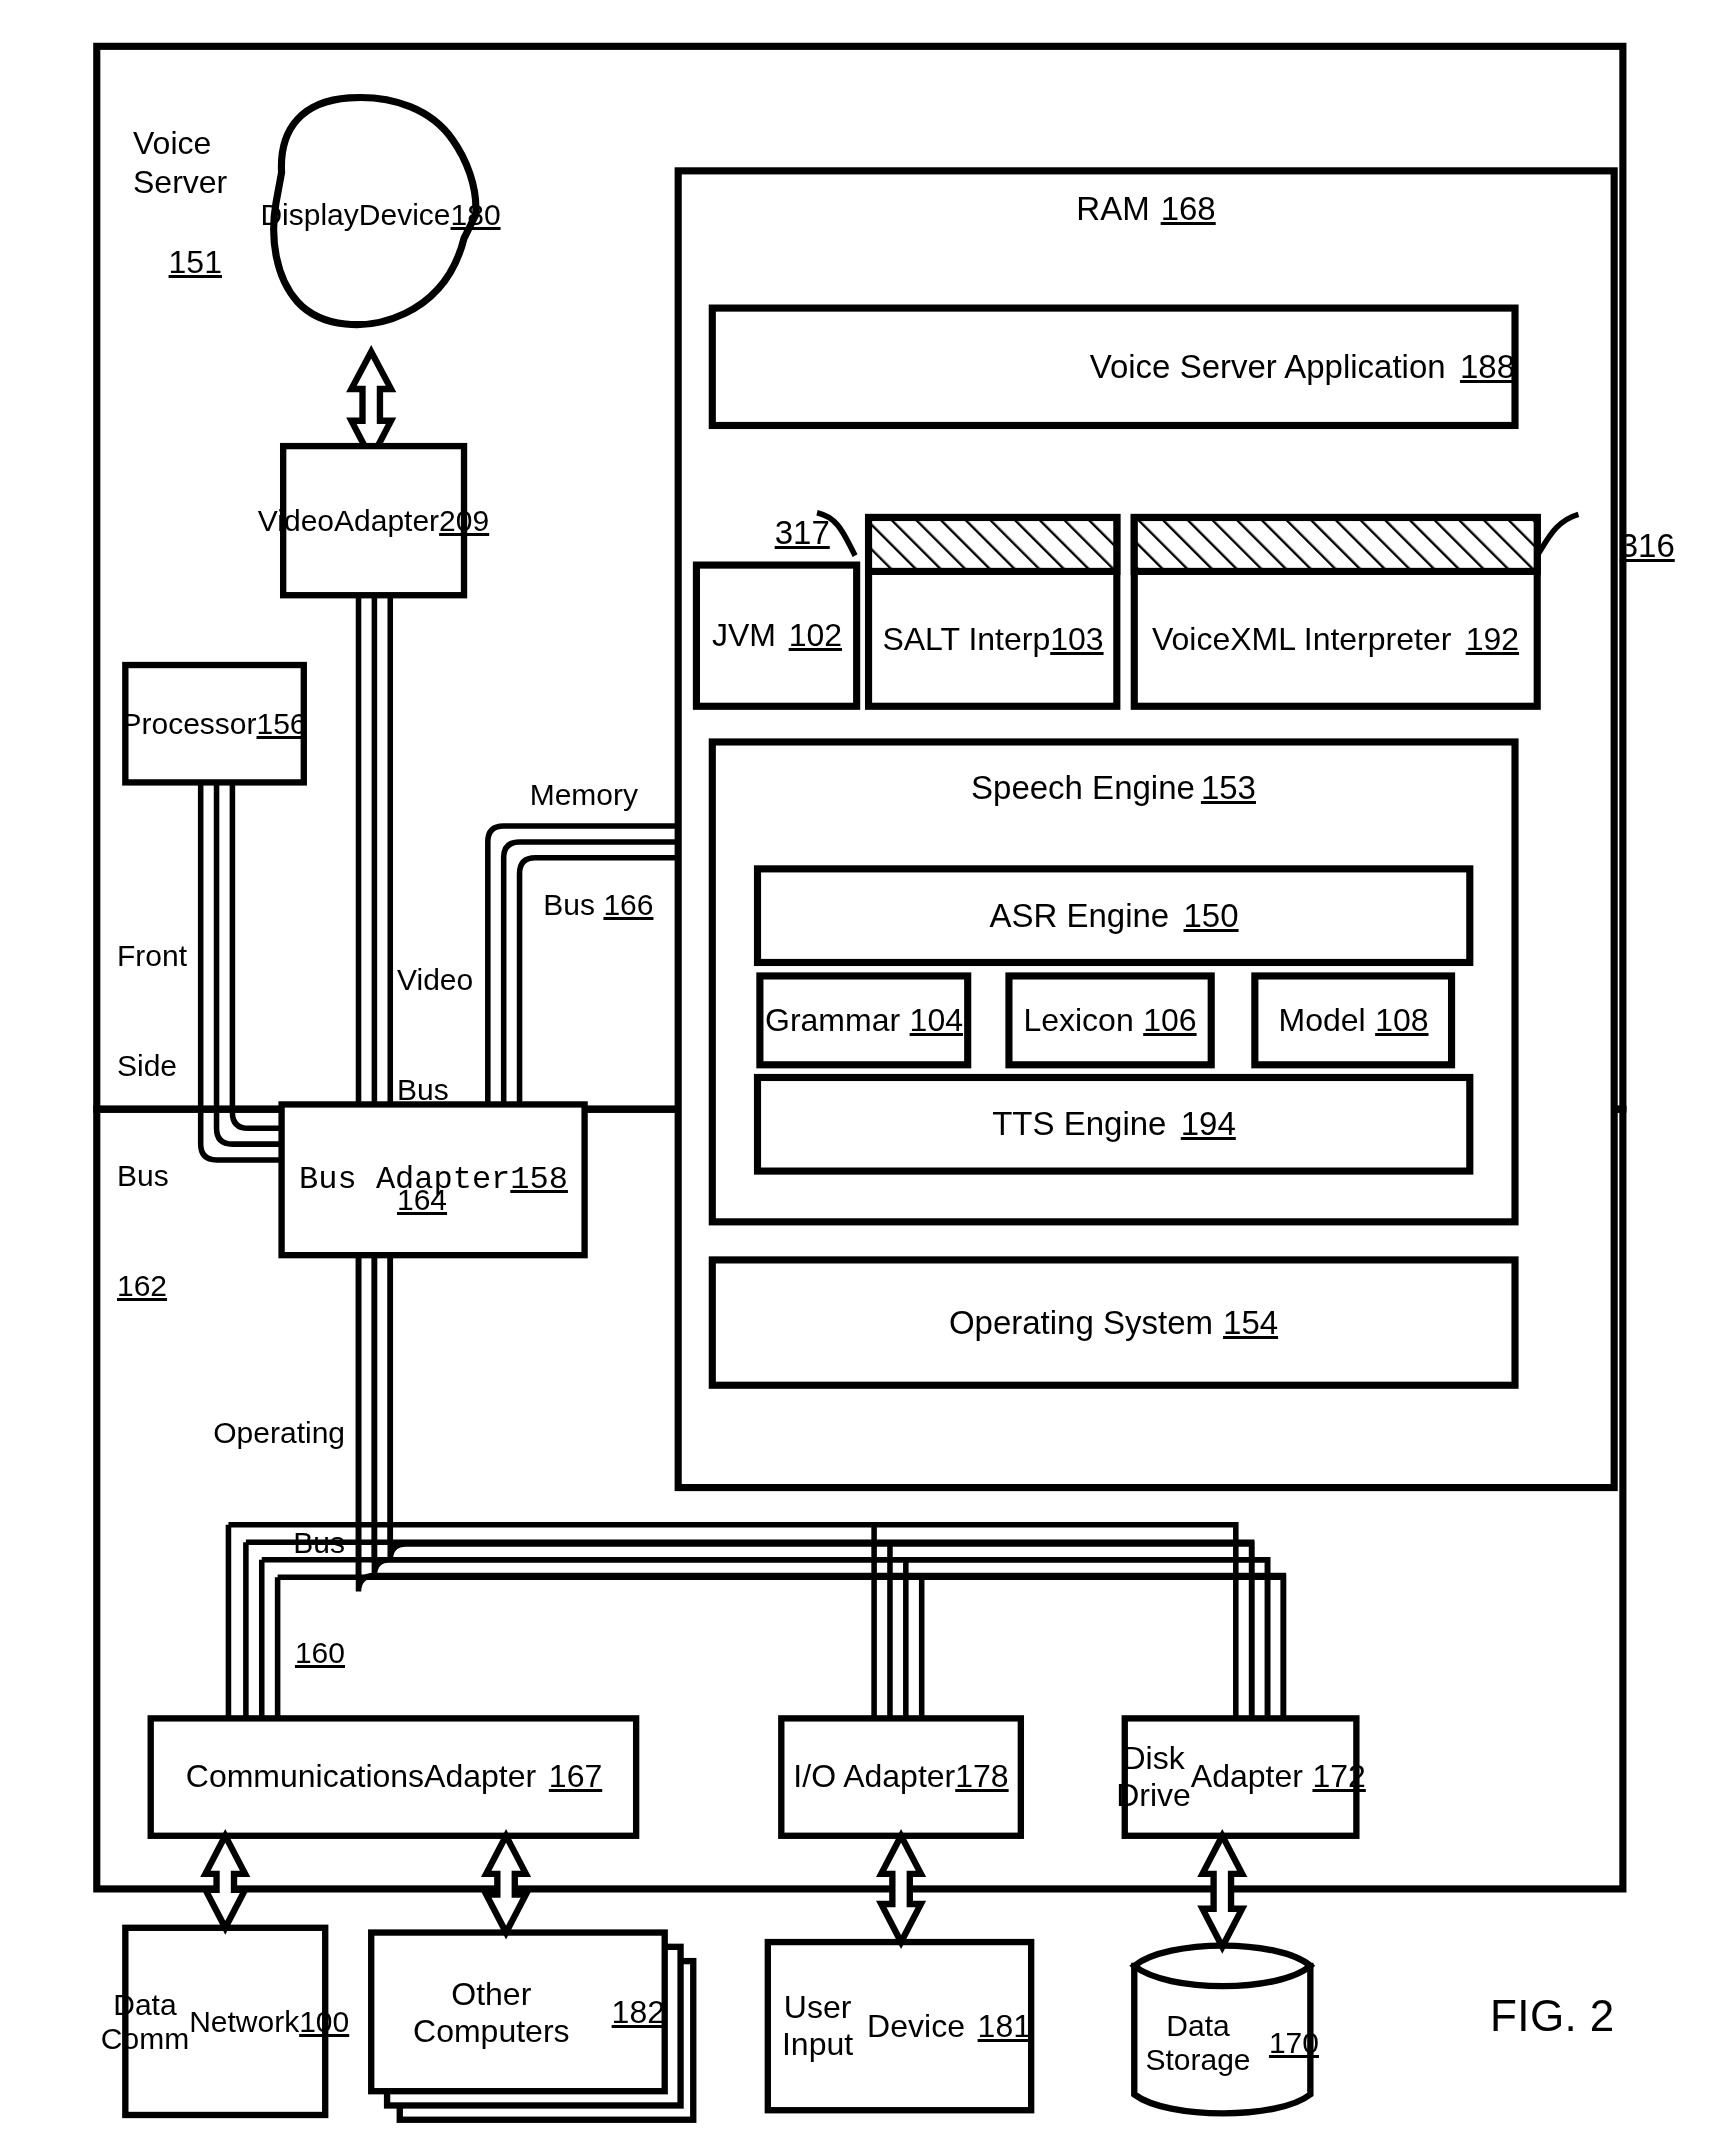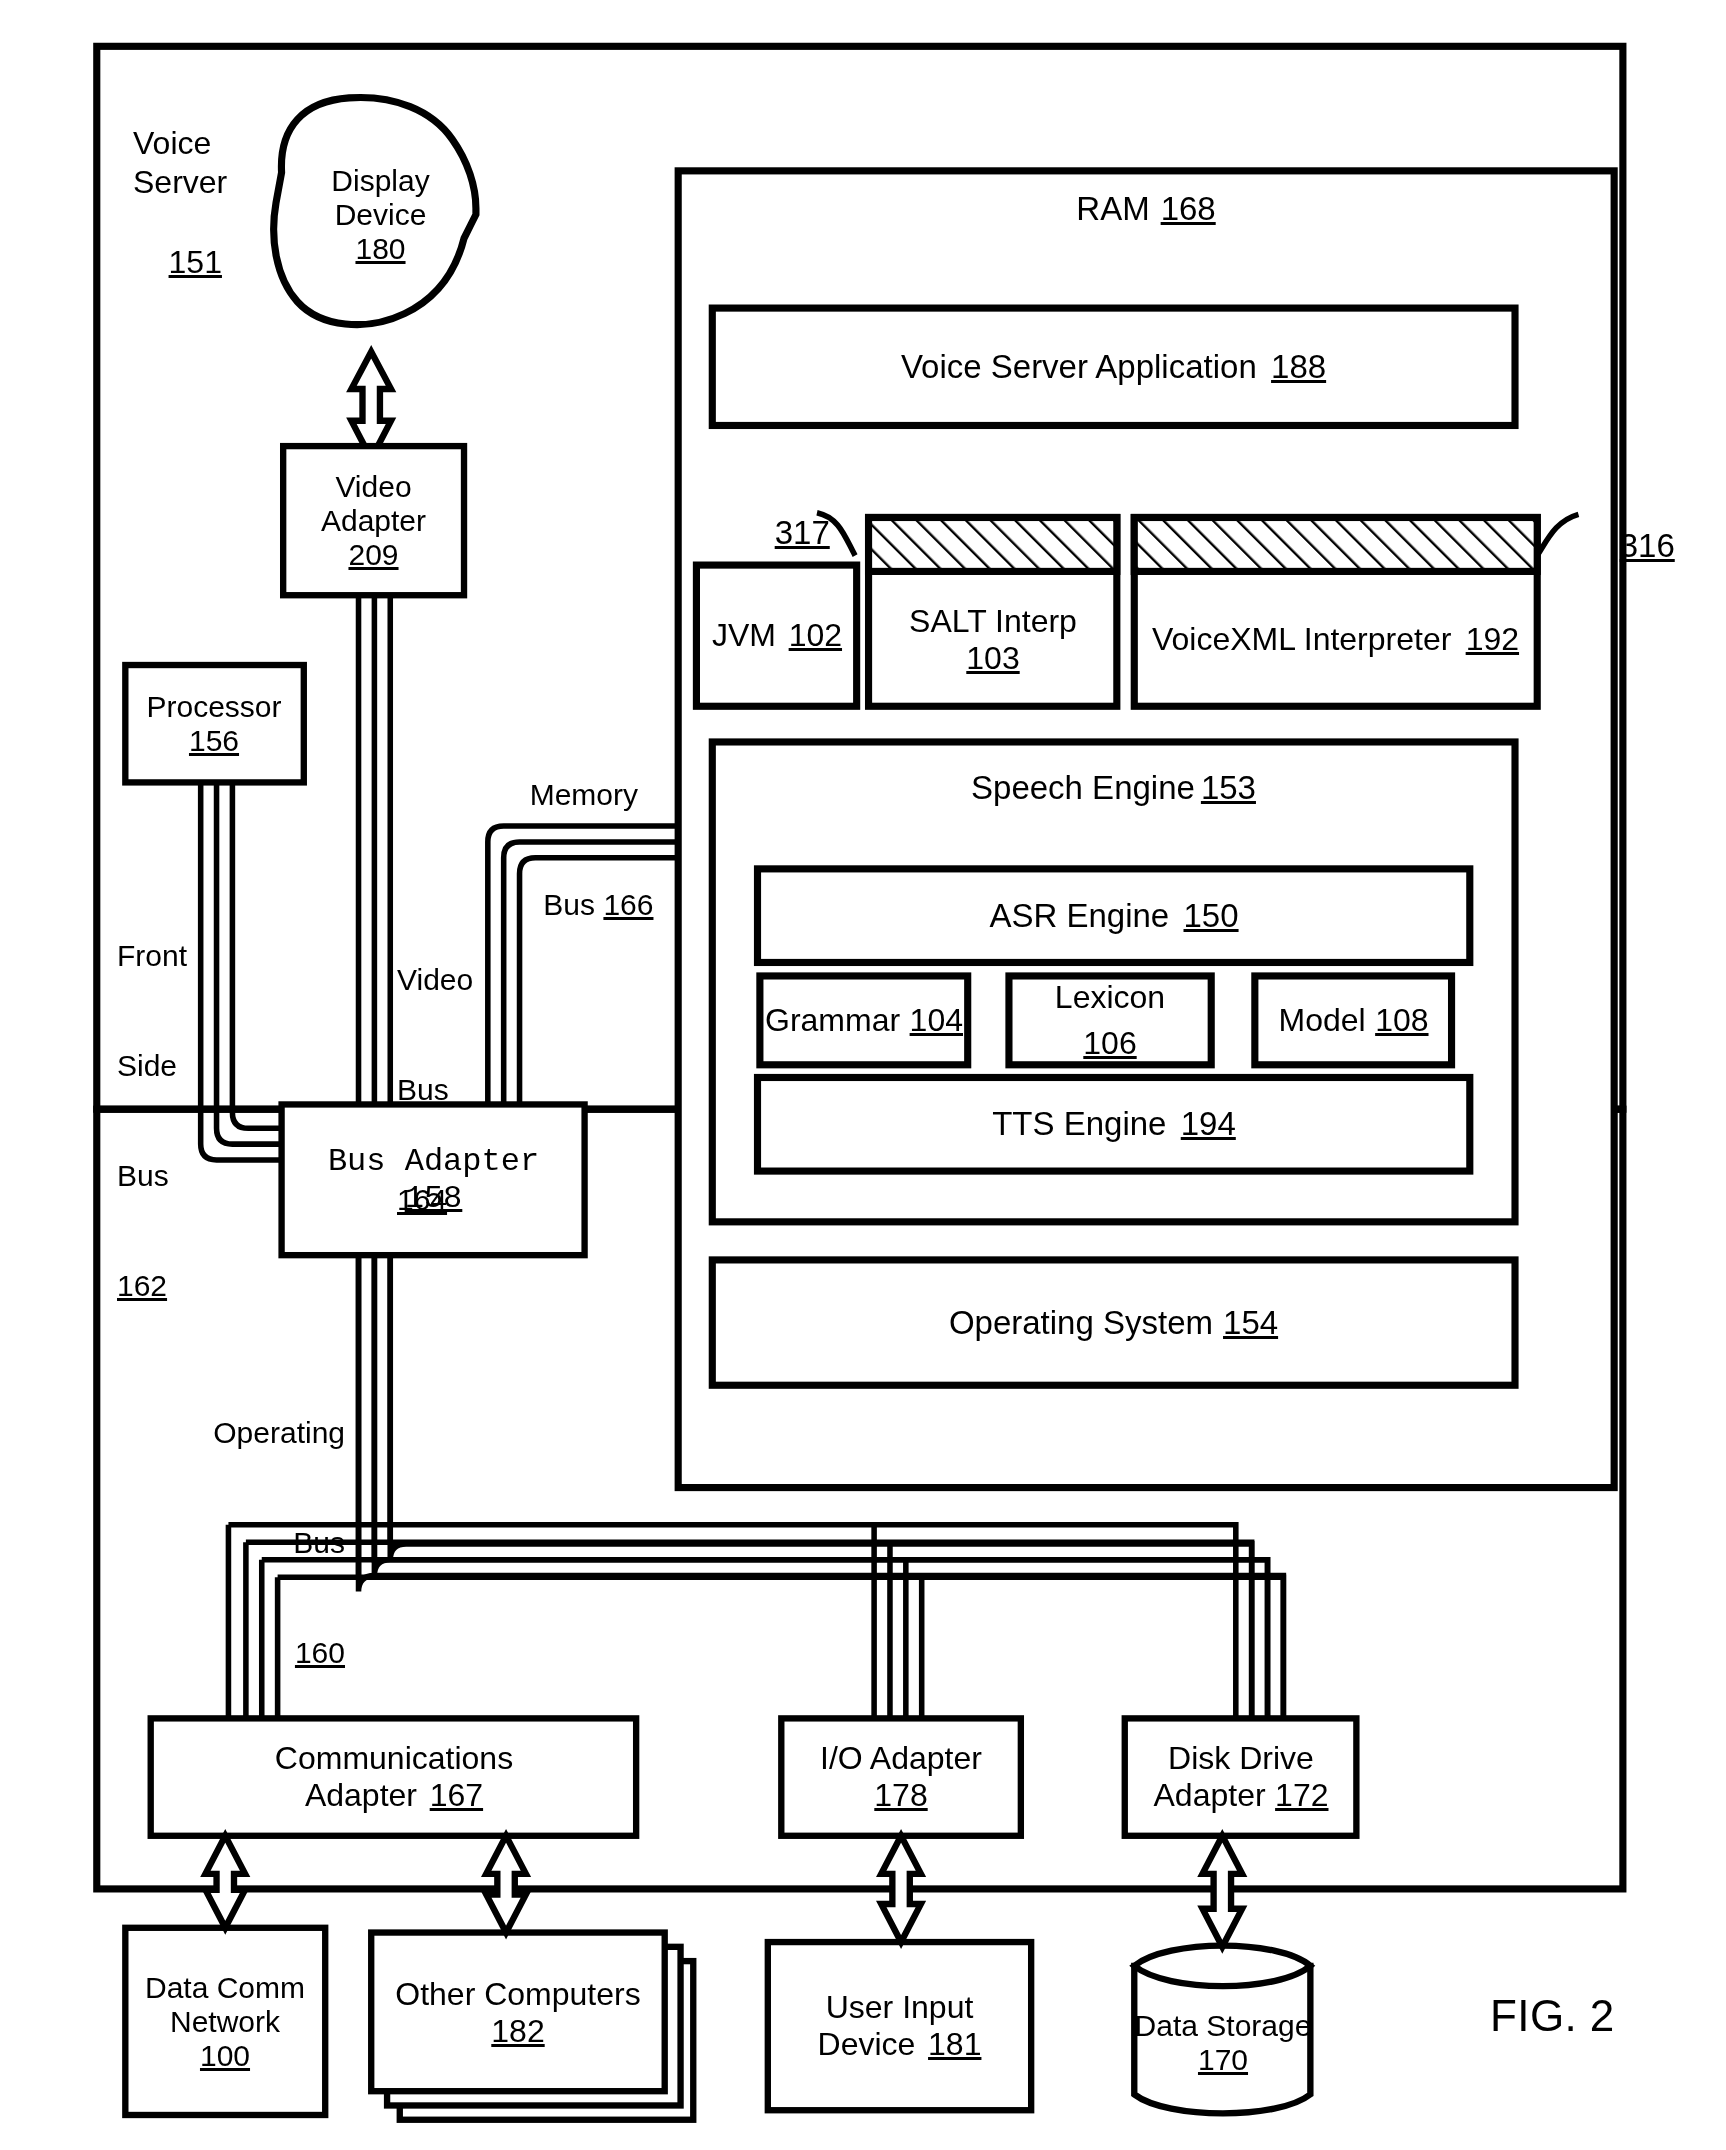--- a/index.html
+++ b/index.html
@@ -37,21 +37,21 @@
   .lbl.left   { text-align: left; }
   .lbl.right  { text-align: right; }
   .ref {
     text-decoration: underline;
     text-underline-offset: 2.4px;
     text-decoration-thickness: 3.2px;
   }
   .box-text {
     position: absolute;
     display: flex;
-    flex-direction: column;
+    flex-direction: row;
     align-items: center;
     justify-content: center;
     text-align: center;
     pointer-events: none;
   }
   .fig-label {
     position: absolute;
     font-size: 44px;
     letter-spacing: 0.4px;
   }
@@ -245,21 +245,21 @@
     <div>Operating</div>
     <div>Bus</div>
     <div class="ref">160</div>
   </div>
 
   <div class="box-text" style="left:678px; top:181px; width:936px; height:56px; font-size:33px; flex-direction:row; gap:11px;">
     <span>RAM</span>
     <span class="ref">168</span>
   </div>
 
-  <div class="box-text" style="left:712px; top:308px; width:803px; height:117px; font-size:33px; flex-direction:row; gap:14.3px;">
+  <div class="box-text" style="left:712px; top:308px; width:803px; height:117px; font-size:33px; flex-direction:row; gap:14.3px;justify-content:flex-end;">
     <span>Voice Server Application</span>
     <span class="ref">188</span>
   </div>
 
   <div class="lbl" style="left:738px; top:473px; width:79px; font-size:33px;">
     <span class="ref">317</span>
   </div>
   <div class="lbl" style="left:1583px; top:486px; width:79px; font-size:33px;">
     <span class="ref">316</span>
   </div>

